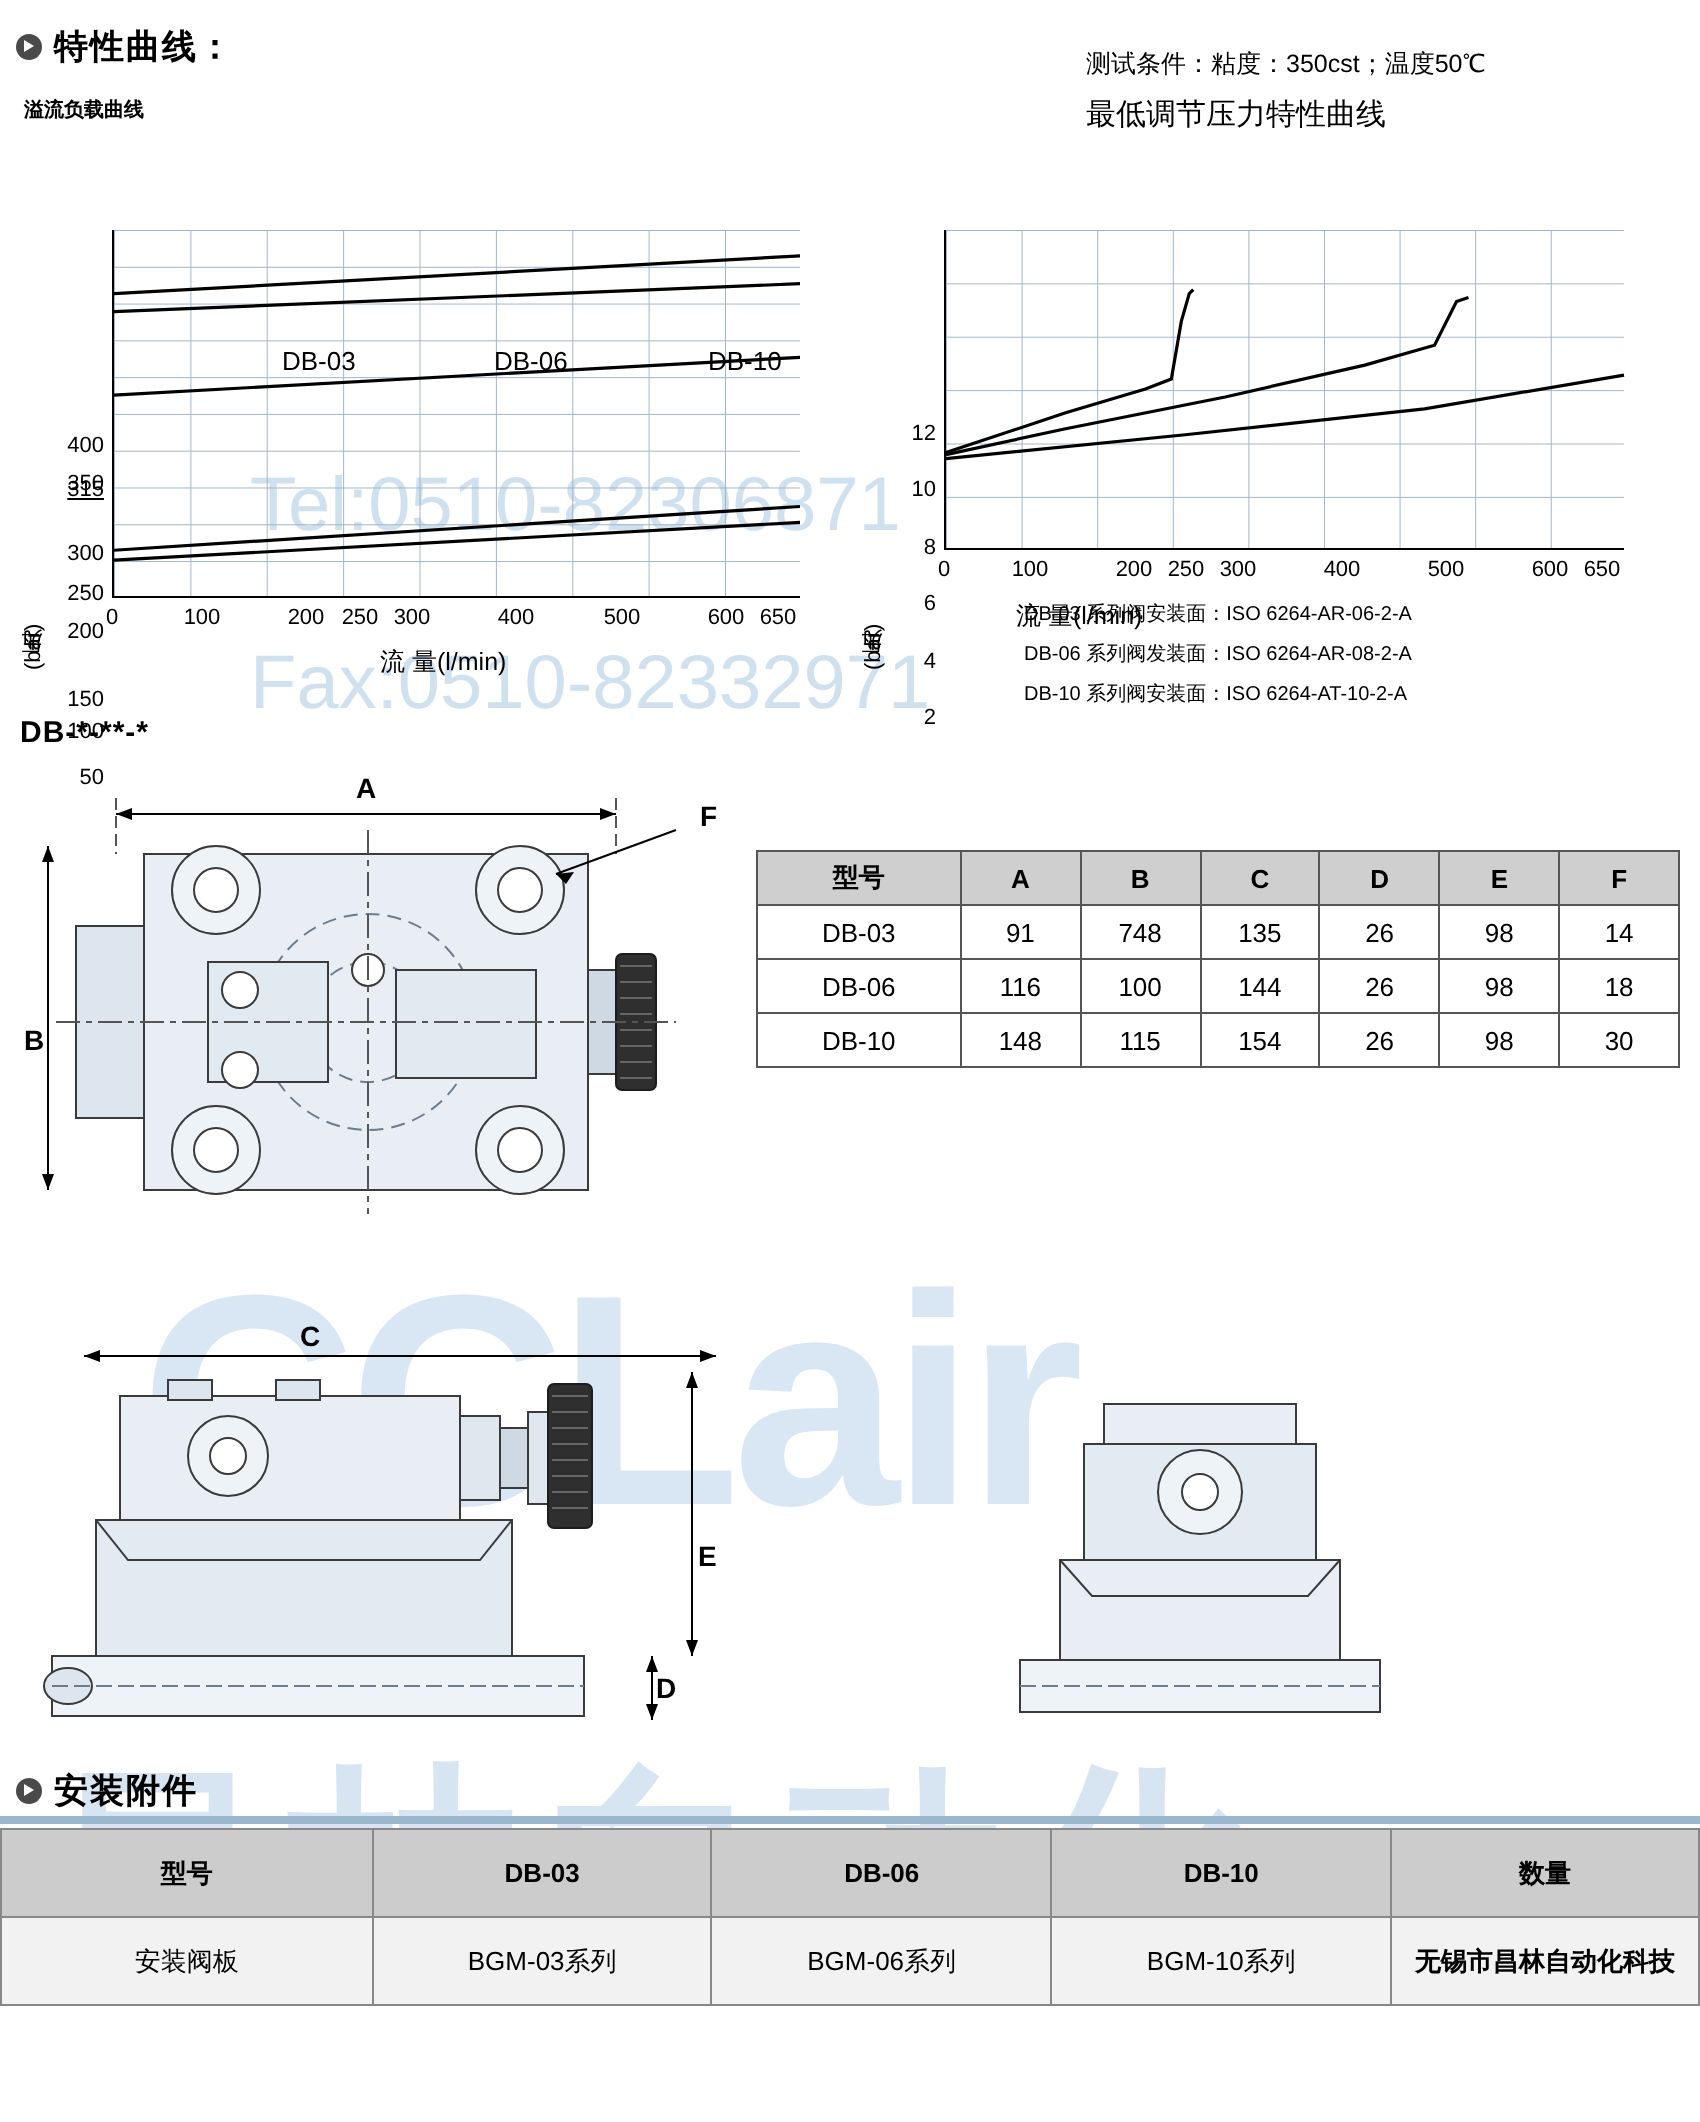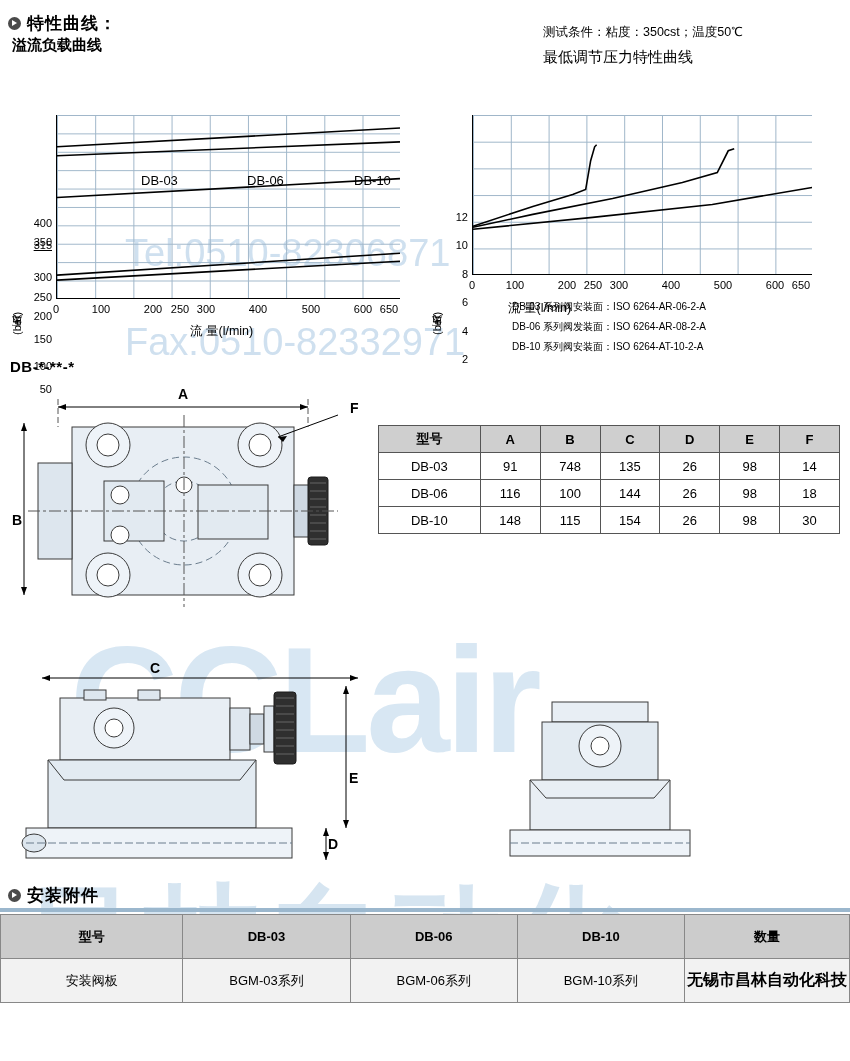--- a/index.html
+++ b/index.html
@@ -123,36 +123,36 @@
 <div class="wm-logo" style="left:70px; top:625px; font-size:150px; line-height:150px; letter-spacing:-4px; color:#d8e7f3;">CCLair</div>
 <div class="wm-logo" style="left:20px; top:880px; font-size:120px; line-height:120px; letter-spacing:2px; color:#d6e5f1;">昌林自动化</div>
 <div class="wm-tel" style="left:125px; top:232px;">Tel:0510-82306871</div>
 <div class="wm-tel" style="left:125px; top:321px;">Fax:0510-82332971</div>
 
 <div class="sec-head" style="left:8px; top:12px;">
   <span class="sec-bullet"></span>
   <span>特性曲线：</span>
 </div>
 
-<div class="abs bold" style="left:12px; top:36px; font-size:15px;">溢流负载曲线</div>
+<div class="abs bold" style="left:12px; top:48px; font-size:10px;">溢流负载曲线</div>
 
 <div class="cond-text" style="left:543px; top:24px;">测试条件：粘度：350cst；温度50℃</div>
 <div class="cond-text" style="left:543px; top:48px; font-size:15px;">最低调节压力特性曲线</div>
 
 <div class="chart-wrap" style="left:10px; top:105px; width:420px; height:240px;">
 
   <div class="axis-label-y" style="left:0px; top:160px; height:70px;">压力(bar)</div>
 
   <div class="tick-y" style="left:16px; top:112px; width:26px;">400</div>
   <div class="tick-y" style="left:16px; top:131px; width:26px;">350</div>
   <div class="tick-y" style="left:16px; top:134px; width:26px;text-decoration:underline;">315</div>
   <div class="tick-y" style="left:16px; top:166px; width:26px;">300</div>
   <div class="tick-y" style="left:16px; top:186px; width:26px;">250</div>
   <div class="tick-y" style="left:16px; top:205px; width:26px;">200</div>
-  <div class="tick-y" style="left:16px; top:228px; width:26px;">150</div>
+  <div class="tick-y" style="left:16px; top:239px; width:26px;">150</div>
   <div class="tick-y" style="left:16px; top:255px; width:26px;">100</div>
   <div class="tick-y" style="left:16px; top:278px; width:26px;">50</div>
 
   <div class="plot" style="left:46px; top:10px; width:344px; height:184px; background-size:38.2px 18.4px, 38.2px 18.4px;">
     <svg class="curve" viewBox="0 0 344 184" preserveAspectRatio="none">
 
       <path d="M0,32 L344,13" stroke="#000" stroke-width="1.6" fill="none"></path>
       <path d="M0,41 L344,27" stroke="#000" stroke-width="1.6" fill="none"></path>
 
       <path d="M0,83 L344,64" stroke="#000" stroke-width="1.6" fill="none"></path>
@@ -402,17 +402,17 @@
       <th style="width:154px;">数量</th>
     </tr>
   </thead>
   <tbody>
     <tr>
       <td>安装阀板</td>
       <td>BGM-03系列</td>
       <td>BGM-06系列</td>
       <td>BGM-10系列</td>
       <td>
-        <span class="bold" style="font-size:16px; white-space:nowrap;">无锡市昌林自动化科技</span>
+        <span class="bold" style="font-size:13px; white-space:nowrap;">无锡市昌林自动化科技</span>
       </td>
     </tr>
   </tbody>
 </table>
 
 </body></html>

